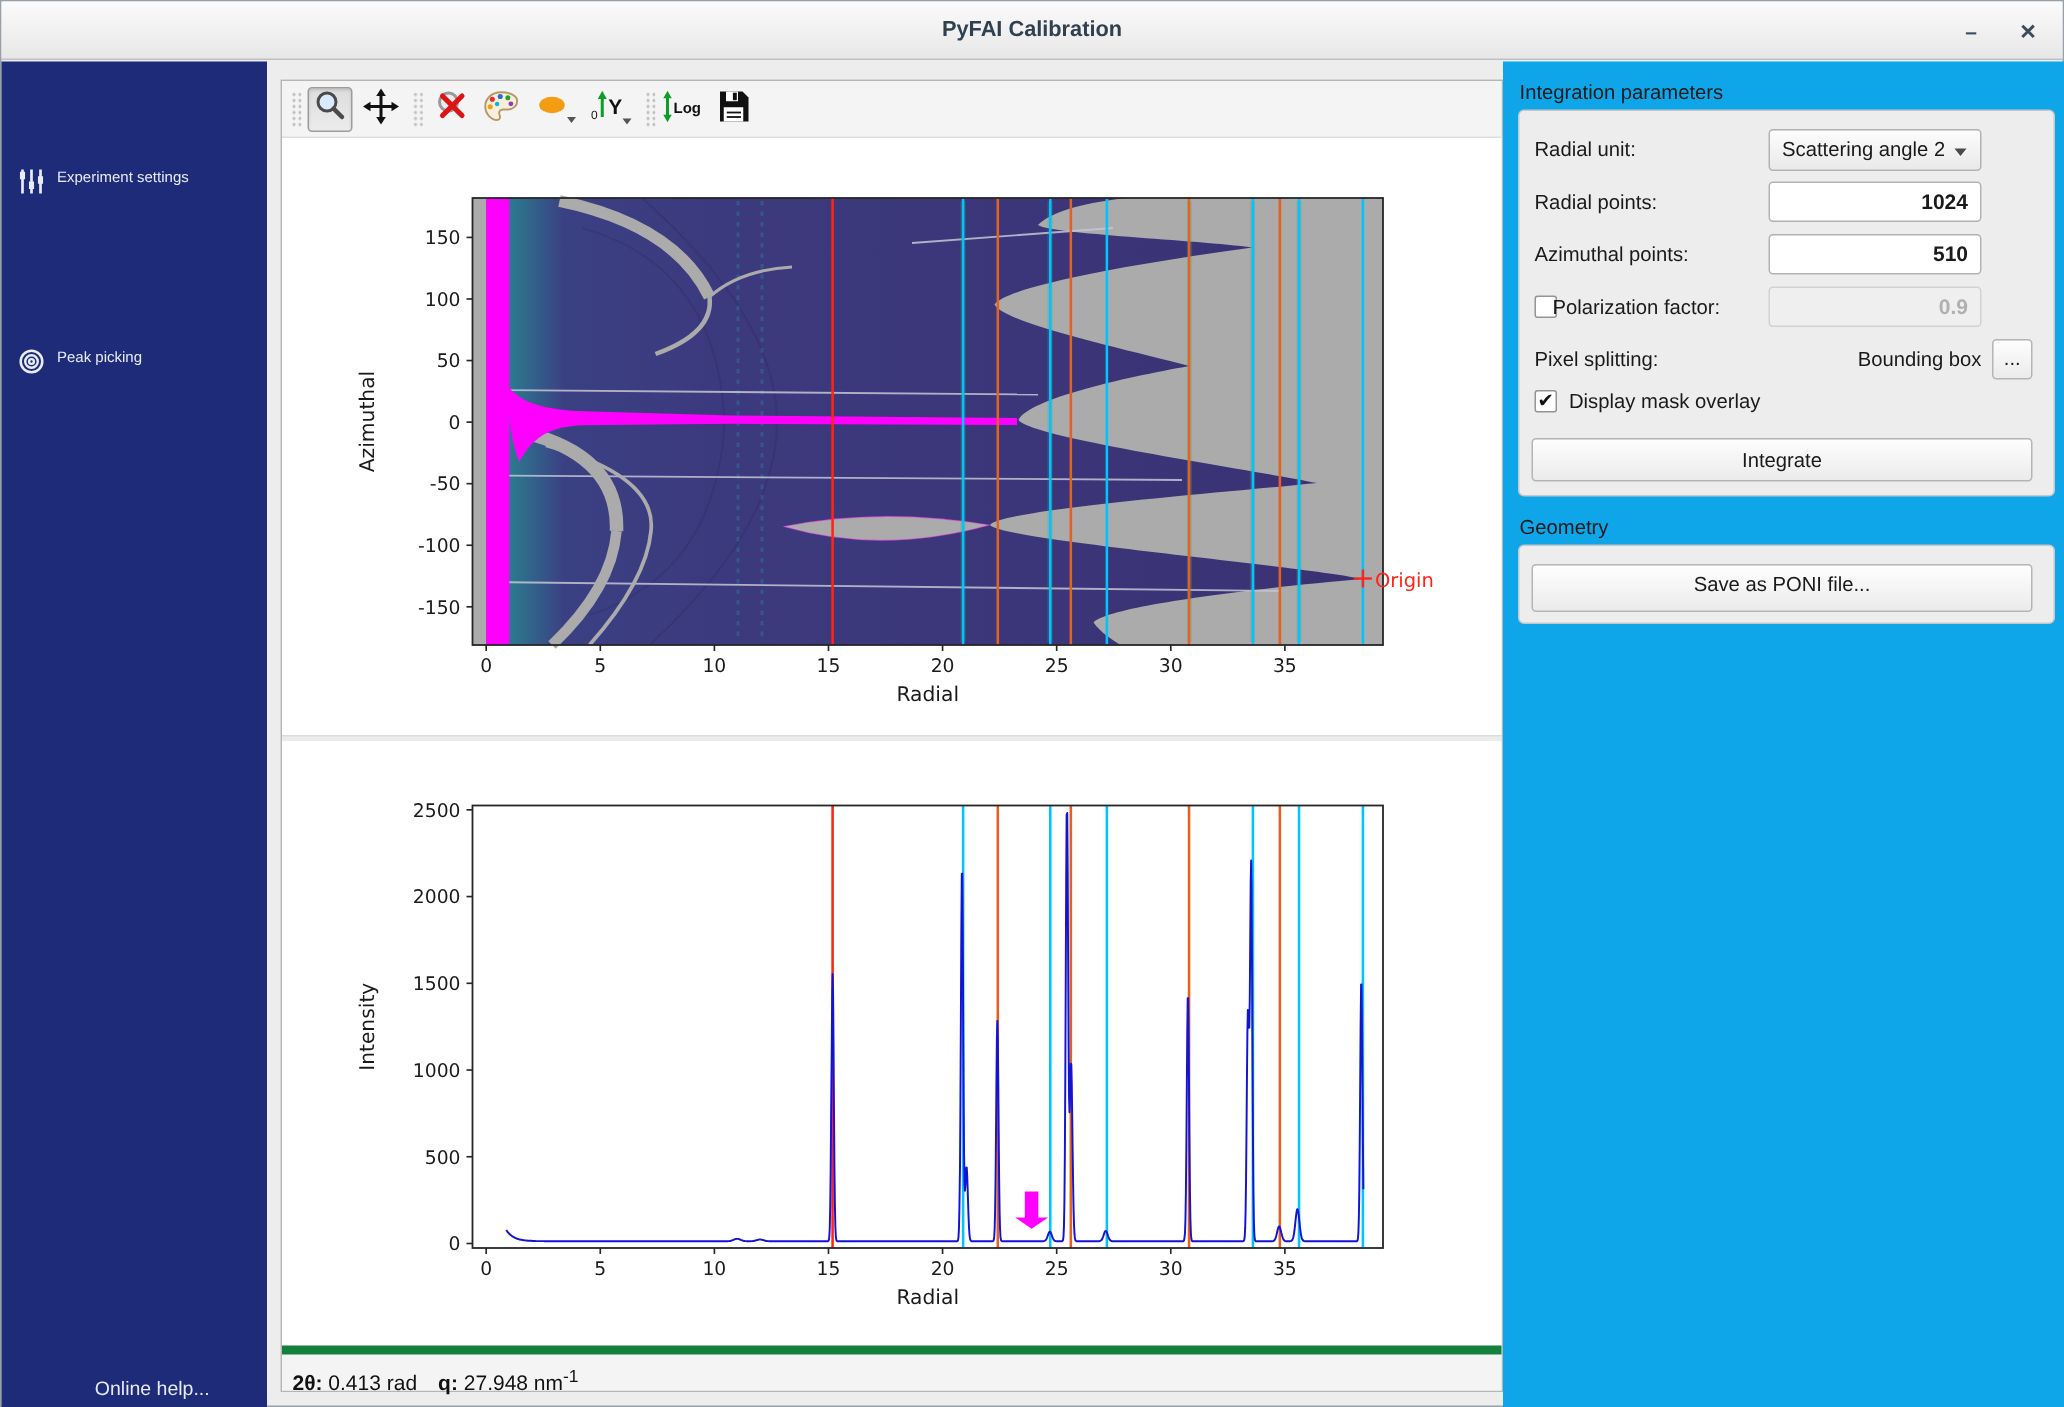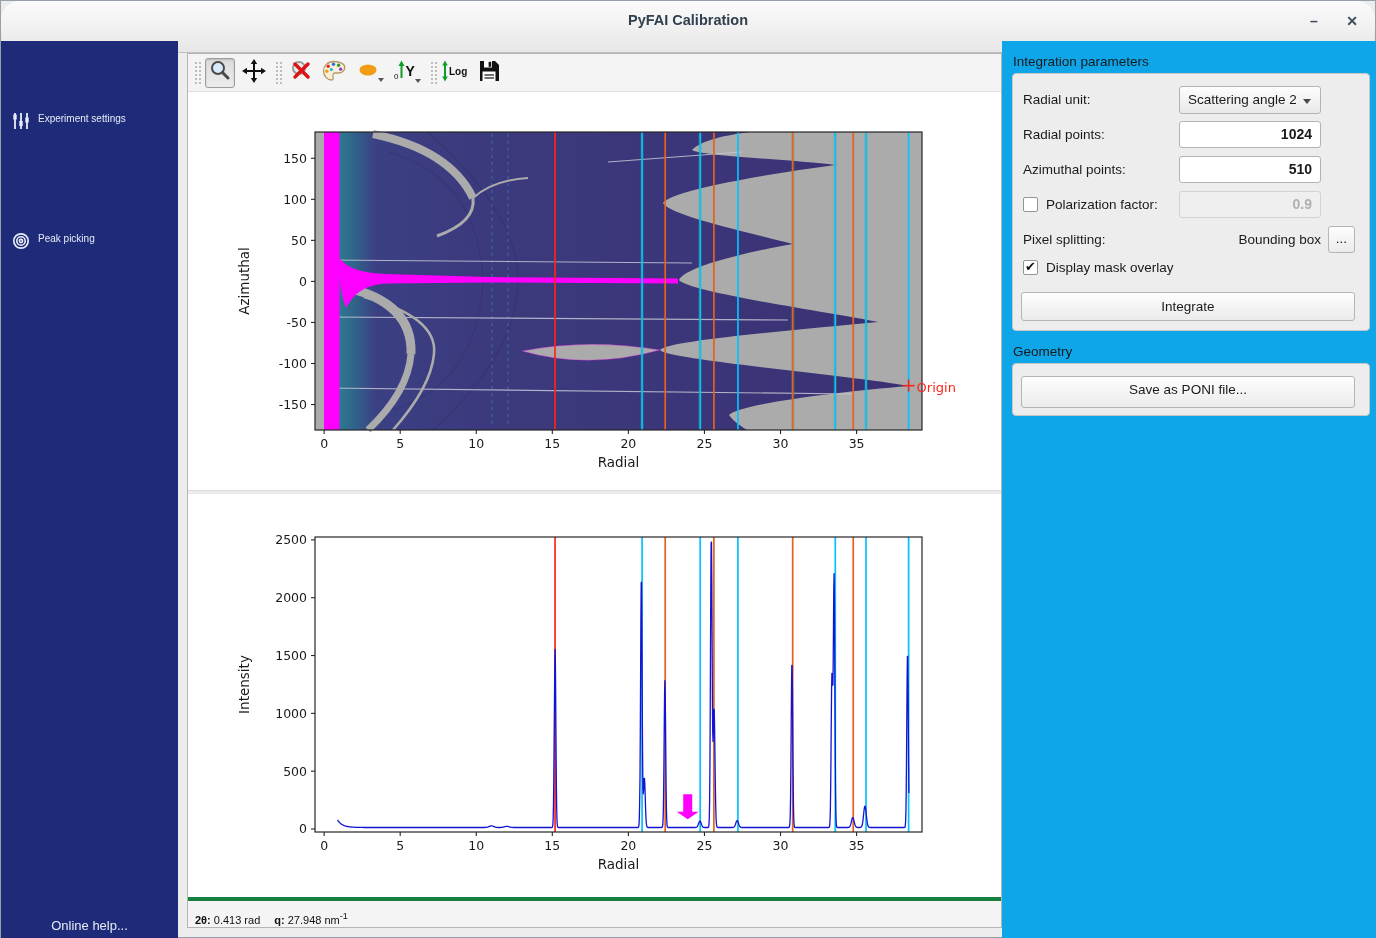--- a/index.html
+++ b/index.html
@@ -2,58 +2,58 @@
 <html><head>
 <meta charset="utf-8">
 <style>
   * { margin:0; padding:0; box-sizing:border-box; }
   html,body { width:1376px; height:938px; overflow:hidden; }
   body { font-family:"Liberation Sans", sans-serif; background:#ededed; }
   .window { position:relative; width:1376px; height:938px; background:#ededed;
             border:1px solid #97a0a8; }
 
   
-  .titlebar { position:absolute; left:0; top:0; width:100%; height:52px;
-    background:linear-gradient(#fbfbfb,#e7e7e7); border-bottom:1px solid #bfbfbf;border-radius:19px; }
+  .titlebar { position:absolute; left:0; top:0; width:100%; height:39px;
+    background:linear-gradient(#fbfbfb,#e7e7e7); border-bottom:1px solid #bfbfbf; }
   .titlebar .title { position:absolute; left:0; right:0; top:11px; text-align:center;
     font-size:14.5px; font-weight:bold; color:#31404f; }
   .winbtn { position:absolute; top:8px; width:26px; height:24px; text-align:center;
     line-height:24px; font-size:14px; font-weight:bold; color:#3b4d5c; cursor:default; }
   .winbtn.min { right:48px; }
   .winbtn.close { right:10px; }
 
   
   .sidebar { position:absolute; left:0; top:40px; width:177px; height:898px;
     background:#1d2b78; }
   .side-item { position:absolute; left:0; width:177px; height:40px; color:#e7ebf7;
     font-size:10px; cursor:pointer; }
   .side-item .lbl { position:absolute; left:37px; top:12px; white-space:nowrap; }
   .side-item .ic { position:absolute; left:10px; top:10px; width:20px; height:20px; }
   .side-item.selected { background:#56689f; color:#ffffff; }
-  .online-help { position:absolute; left:0; bottom:6px; width:177px; text-align:center;
+  .online-help { position:absolute; left:12px; bottom:6px; width:177px; text-align:center;
     color:#e7ebf7; font-size:13px; cursor:pointer; }
 
   
   .main-panel { position:absolute; left:186px; top:52px; width:815px; height:875px;
     background:#ffffff; border:1px solid #b5b5b5; }
   .toolbar { position:absolute; left:0; top:0; width:100%; height:38px;
     background:#f4f4f4; border-bottom:1px solid #dedede; }
   .tbtn { position:absolute; top:4px; width:30px; height:30px; border-radius:3px;
     display:flex; align-items:center; justify-content:center; cursor:pointer; }
   .tbtn.active { background:linear-gradient(#dcdcdc,#ececec);
     border:1px solid #9c9c9c; box-shadow:inset 0 1px 2px rgba(0,0,0,.15); }
   .tsep { position:absolute; top:7px; width:7px; height:24px;
     background-image:radial-gradient(#bdbdbd 1px, transparent 1.1px);
     background-size:4px 4px; }
   .plot-region1 { position:absolute; left:0; top:38px; width:813px; height:398px; background:#fff; }
   .plot-sep { position:absolute; left:0; top:436px; width:813px; height:4px;
     background:#ececec; border-top:1px solid #dcdcdc; }
   .plot-region2 { position:absolute; left:0; top:440px; width:813px; height:403px; background:#fff; }
   .statusbar { position:absolute; left:0; top:843px; width:813px; height:30px;
-    background:#f4f4f4; border-top:4px solid #15803d; font-size:11px; color:#111;
+    background:#f4f4f4; border-top:6px solid #15803d; font-size:14px; color:#111;
     line-height:30px; padding-left:7px; }
   .statusbar b { font-weight:bold; }
   .statusbar .gap { display:inline-block; width:14px; }
   svg.plot { position:absolute; left:0; top:0; overflow:visible; }
 
   
   .right-panel { position:absolute; left:1001px; top:40px; width:375px; height:898px;
     background:#0ea5e9; font-size:13.5px; color:#1a1a1a; }
   .grp-label { position:absolute; left:11px; white-space:nowrap; }
   .groupbox { position:absolute; border:1px solid #c7c7c7; border-radius:4px; background:#ededed; }
@@ -420,21 +420,21 @@
     <div class="field" style="left:177px; top:80px; width:142px">
       <span class="val">1024</span>
     </div>
 
     <div class="row-label" style="left:21px; top:121px">Azimuthal points:</div>
     <div class="field" style="left:177px; top:115px; width:142px">
       <span class="val">510</span>
     </div>
 
     <div class="cb" style="left:21px; top:156px"></div>
-    <div class="row-label" style="left:44px; top:156px">Polarization factor:</div>
+    <div class="row-label" style="left:33px; top:156px">Polarization factor:</div>
     <div class="field disabled" style="left:177px; top:150px; width:142px">
       <span class="val">0.9</span>
     </div>
 
     <div class="row-label" style="left:21px; top:191px">Pixel splitting:</div>
     <div class="row-label" style="left:177px; top:191px; width:142px; text-align:right">Bounding box</div>
     <div class="btn" style="left:326px; top:185px; width:27px; height:27px; line-height:23px">...</div>
 
     <div class="cb checked" style="left:21px; top:219px"></div>
     <div class="row-label" style="left:44px; top:219px">Display mask overlay</div>

